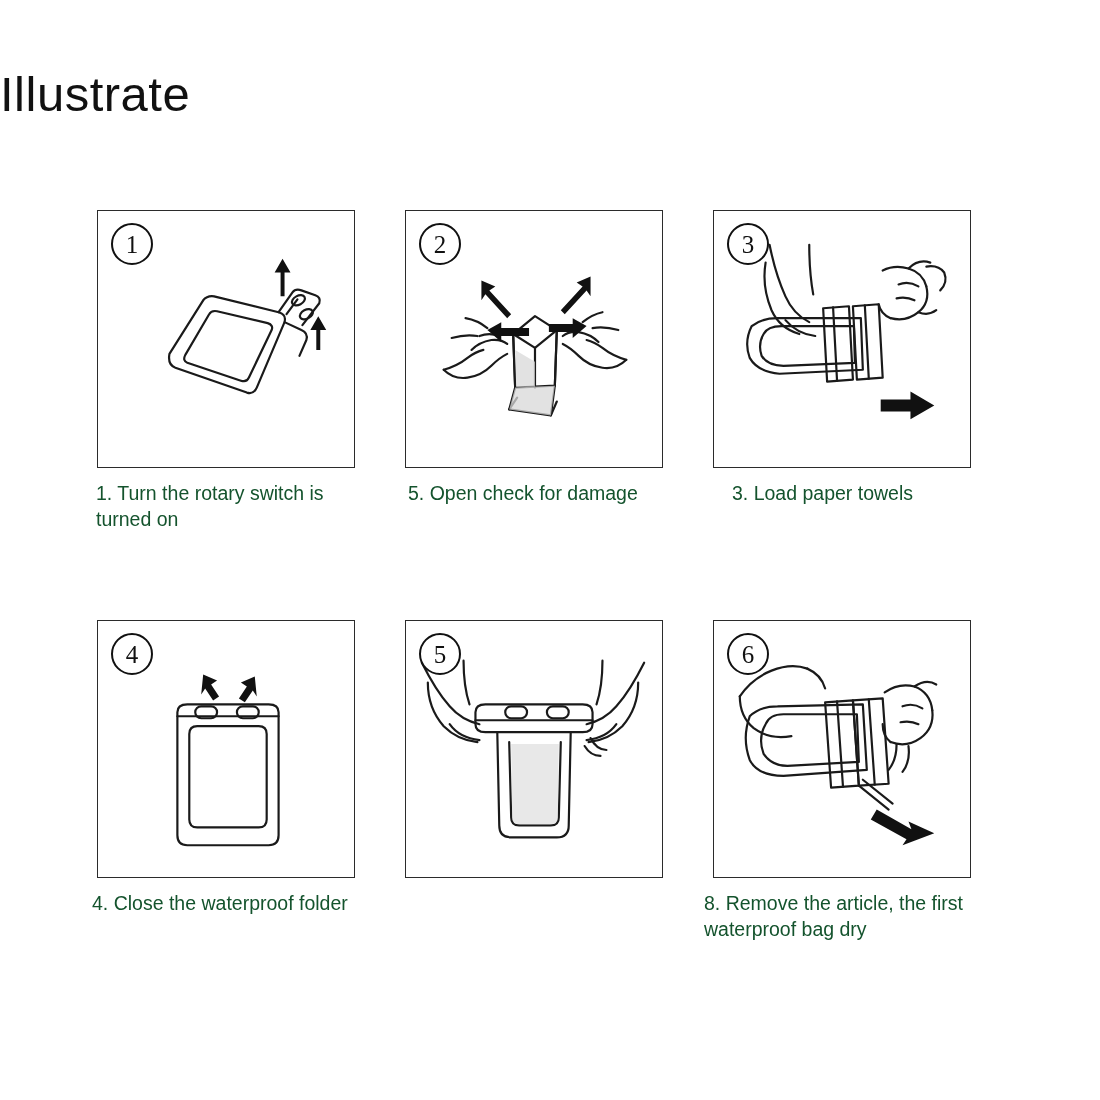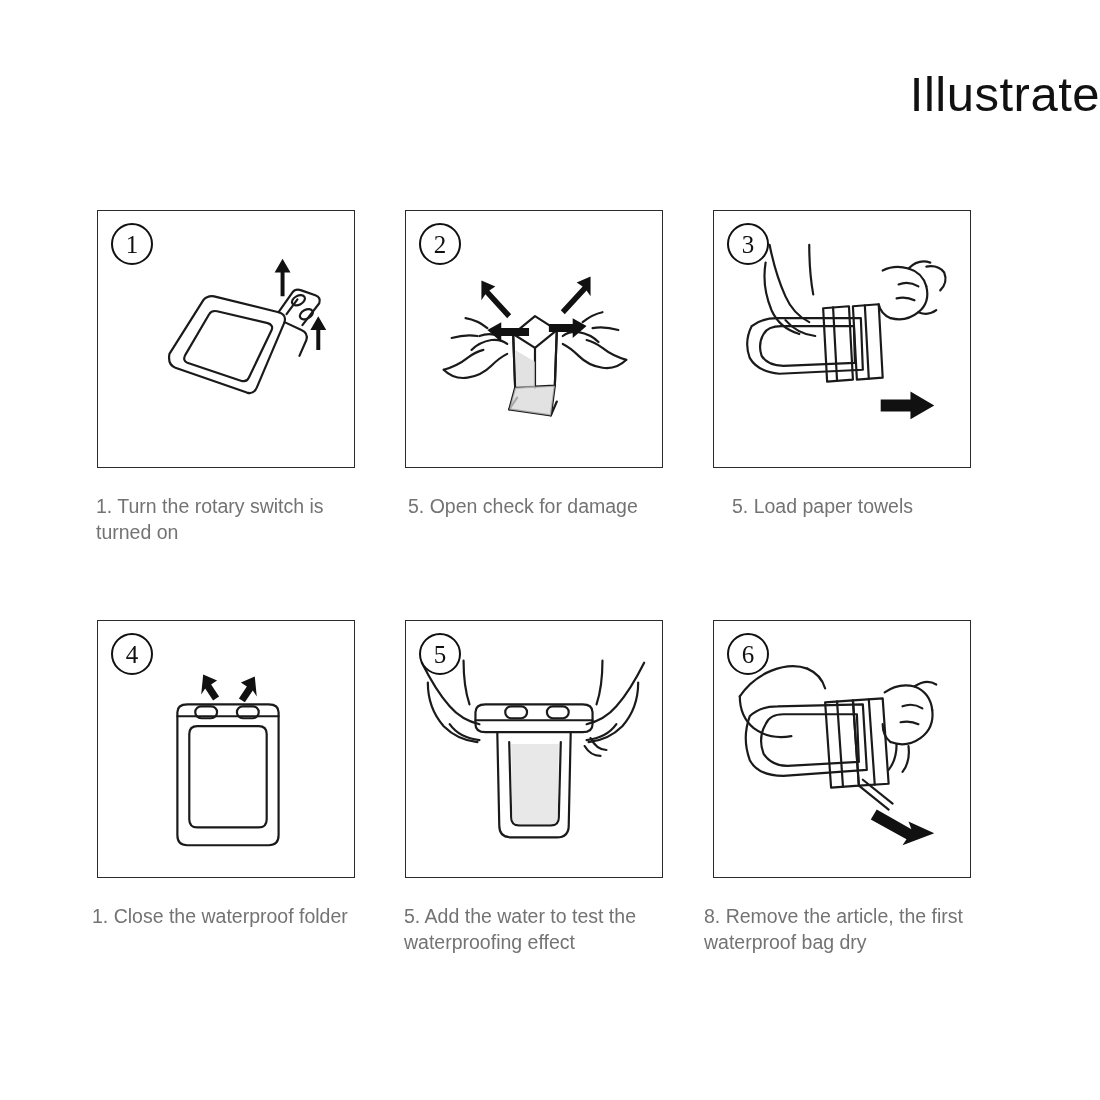--- a/index.html
+++ b/index.html
@@ -18,21 +18,21 @@
     position: relative;
     width: 1100px;
     height: 1100px;
     box-sizing: border-box;
   }
   .title {
     position: absolute;
     top: 66px;
     left: 0;
     width: 1100px;
-    text-align: right;
+    text-align: left;
     font-size: 49px;
     font-weight: 400;
     letter-spacing: 0.5px;
     color: #111111;
   }
   .grid {
     position: absolute;
     top: 210px;
     left: 88px;
     width: 924px;
@@ -71,25 +71,25 @@
     background: #fff;
   }
   .art {
     position: absolute;
     top: 0;
     left: 0;
     width: 100%;
     height: 100%;
   }
   .caption {
-    margin-top: 26px;
+    margin-top: 13px;
     width: 292px;
     font-size: 19.5px;
     line-height: 1.32;
-    color: #737373;
+    color: #14532d;
     text-align: center;
     padding: 0 2px;
     box-sizing: border-box;
   }
   .caption .hang {
     display: inline-block;
     text-align: left;
   }
   .c1 .caption { text-align: left; padding-left: 8px; }
   .c2 .caption { text-align: left; padding-left: 12px; }
@@ -220,41 +220,41 @@
             <path d="M186 74 Q196 70 206 76"></path>
             <path d="M184 88 Q194 86 202 90"></path>
             <path d="M214 56 Q226 54 232 62 Q236 72 228 80"></path>
           </g>
           <g fill="#111">
             <path d="M222 196 L198 182 L198 190 L168 190 L168 202 L198 202 L198 210 Z"></path>
           </g>
         </svg>
         <div class="badge">3</div>
       </div>
-      <div class="caption"><span class="hang">5. Load paper towels</span></div>
+      <div class="caption"><span class="hang">3. Load paper towels</span></div>
     </div>
 
     <div class="cell c4">
       <div class="framebox">
         <svg class="art" viewBox="0 0 258 258">
           <g fill="none" stroke="#1a1a1a" stroke-width="2.2" stroke-linejoin="round" stroke-linecap="round">
             <path d="M80 92 Q80 84 90 84 L172 84 Q182 84 182 92 L182 216 Q182 226 172 226 L90 226 Q80 226 80 216 Z"></path>
             <path d="M92 114 Q92 106 100 106 L162 106 Q170 106 170 114 L170 200 Q170 208 162 208 L100 208 Q92 208 92 200 Z"></path>
             <path d="M80 96 L182 96"></path>
             <rect x="98" y="86" width="22" height="12" rx="6"></rect>
             <rect x="140" y="86" width="22" height="12" rx="6"></rect>
           </g>
           <g fill="#111">
             <path d="M106 54 L120 60 L114 64 L122 76 L116 80 L108 68 L104 74 Z"></path>
             <path d="M158 56 L144 62 L150 66 L142 78 L148 82 L156 70 L160 76 Z"></path>
           </g>
         </svg>
         <div class="badge">4</div>
       </div>
-      <div class="caption"><span class="hang">1. Close the waterproof folder</span></div>
+      <div class="caption"><span class="hang">4. Close the waterproof folder</span></div>
     </div>
 
     <div class="cell c5">
       <div class="framebox">
         <svg class="art" viewBox="0 0 258 258">
           <g fill="none" stroke="#1a1a1a" stroke-width="2.2" stroke-linejoin="round" stroke-linecap="round">
 
             <path d="M16 42 Q30 70 44 86 Q56 100 74 104"></path>
             <path d="M58 40 Q58 66 64 84"></path>
             <path d="M44 104 Q54 118 74 120"></path>
@@ -273,21 +273,20 @@
             <rect x="142" y="86" width="22" height="12" rx="6"></rect>
             <path d="M92 112 L94 206 Q94 218 106 218 L152 218 Q164 218 164 206 L166 112"></path>
             <path d="M104 122 L106 198 Q106 206 114 206 L146 206 Q154 206 154 198 L156 122"></path>
           </g>
           <g fill="#d9d9d9" opacity="0.6">
             <path d="M106 124 L154 124 L153 198 Q153 205 145 205 L115 205 Q107 205 107 198 Z"></path>
           </g>
         </svg>
         <div class="badge">5</div>
       </div>
-      <div class="caption"><span class="hang">5. Add the water to test the waterproofing effect</span></div>
     </div>
 
     <div class="cell c6">
       <div class="framebox">
         <svg class="art" viewBox="0 0 258 258">
           <g fill="none" stroke="#1a1a1a" stroke-width="2.2" stroke-linejoin="round" stroke-linecap="round">
 
             <path d="M26 76 Q38 58 58 50 Q78 42 94 48"></path>
             <path d="M26 76 Q26 96 40 108 Q56 120 78 116"></path>
             <path d="M94 48 Q108 54 112 68"></path>

